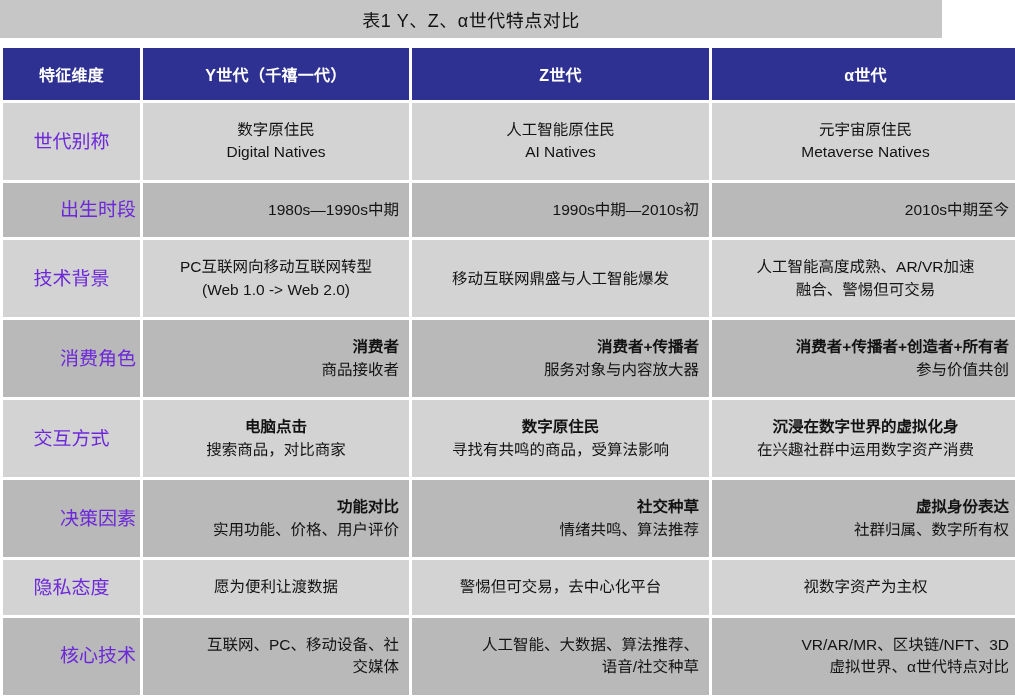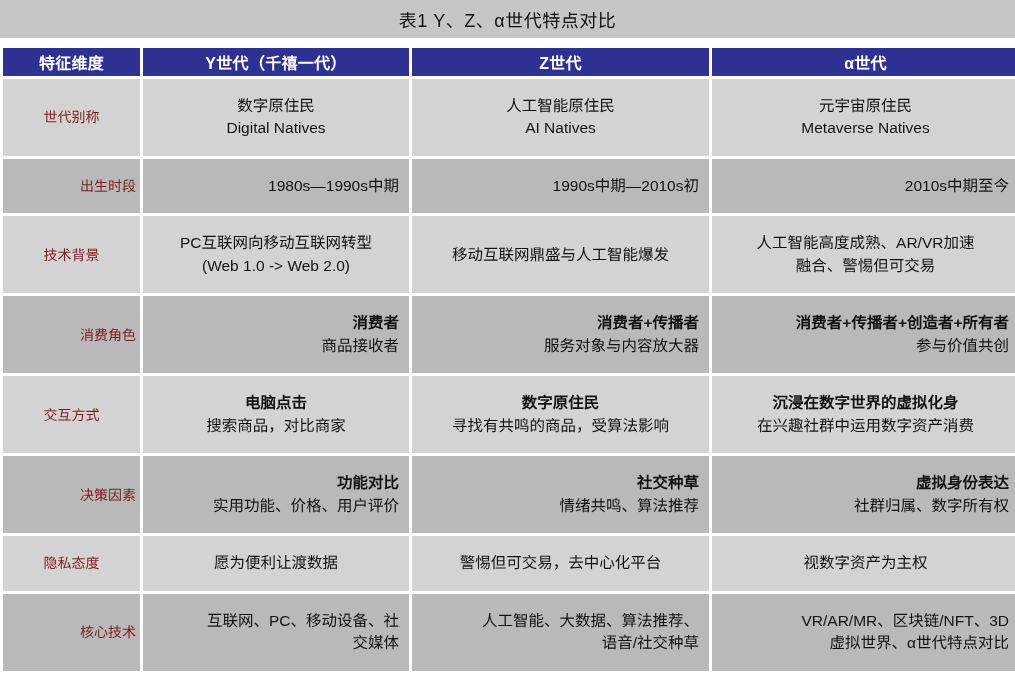--- a/index.html
+++ b/index.html
@@ -12,21 +12,21 @@
     width: 1015px;
     height: 700px;
     overflow: hidden;
     font-family: "Liberation Sans", "DejaVu Sans", sans-serif;
     color: #1a1a1a;
     -webkit-font-smoothing: antialiased;
   }
 
   
   .title-bar {
-    width: 1015px;
+    width: 942px;
     height: 38px;
     background: #c6c6c6;
     display: flex;
     align-items: center;
     justify-content: center;
     box-sizing: border-box;
   }
   .title-text {
     font-size: 18px;
     font-weight: 400;
@@ -58,43 +58,43 @@
   col.c0 { width: 137px; }
   col.c1 { width: 266px; }
   col.c2 { width: 297px; }
   col.c3 { width: 307px; }
 
   thead th {
     background: #2e3192;
     color: #ffffff;
     font-size: 16px;
     font-weight: bold;
-    height: 28px;
+    height: 52px;
     padding: 0 6px;
     text-align: center;
     vertical-align: middle;
     letter-spacing: 0.3px;
     box-sizing: border-box;
   }
 
   tbody td {
     text-align: center;
     vertical-align: middle;
     padding: 16px 10px;
     box-sizing: border-box;
     font-size: 15.5px;
     line-height: 1.45;
     color: #131313;
   }
   tbody tr.light td { background: #d3d3d3; }
   tbody tr.dark  td { background: #b9b9b9; text-align: right; }
 
   td.rowhdr {
-    font-size: 14px;
-    color: #7f1d1d;
+    font-size: 19px;
+    color: #6d28d9;
     white-space: nowrap;
     padding: 6px 4px;
   }
 
   .line { display: block; }
   .line.strong { font-weight: bold; }
   .line.sub { font-weight: 400; }
 </style>
 </head>
 <body>

